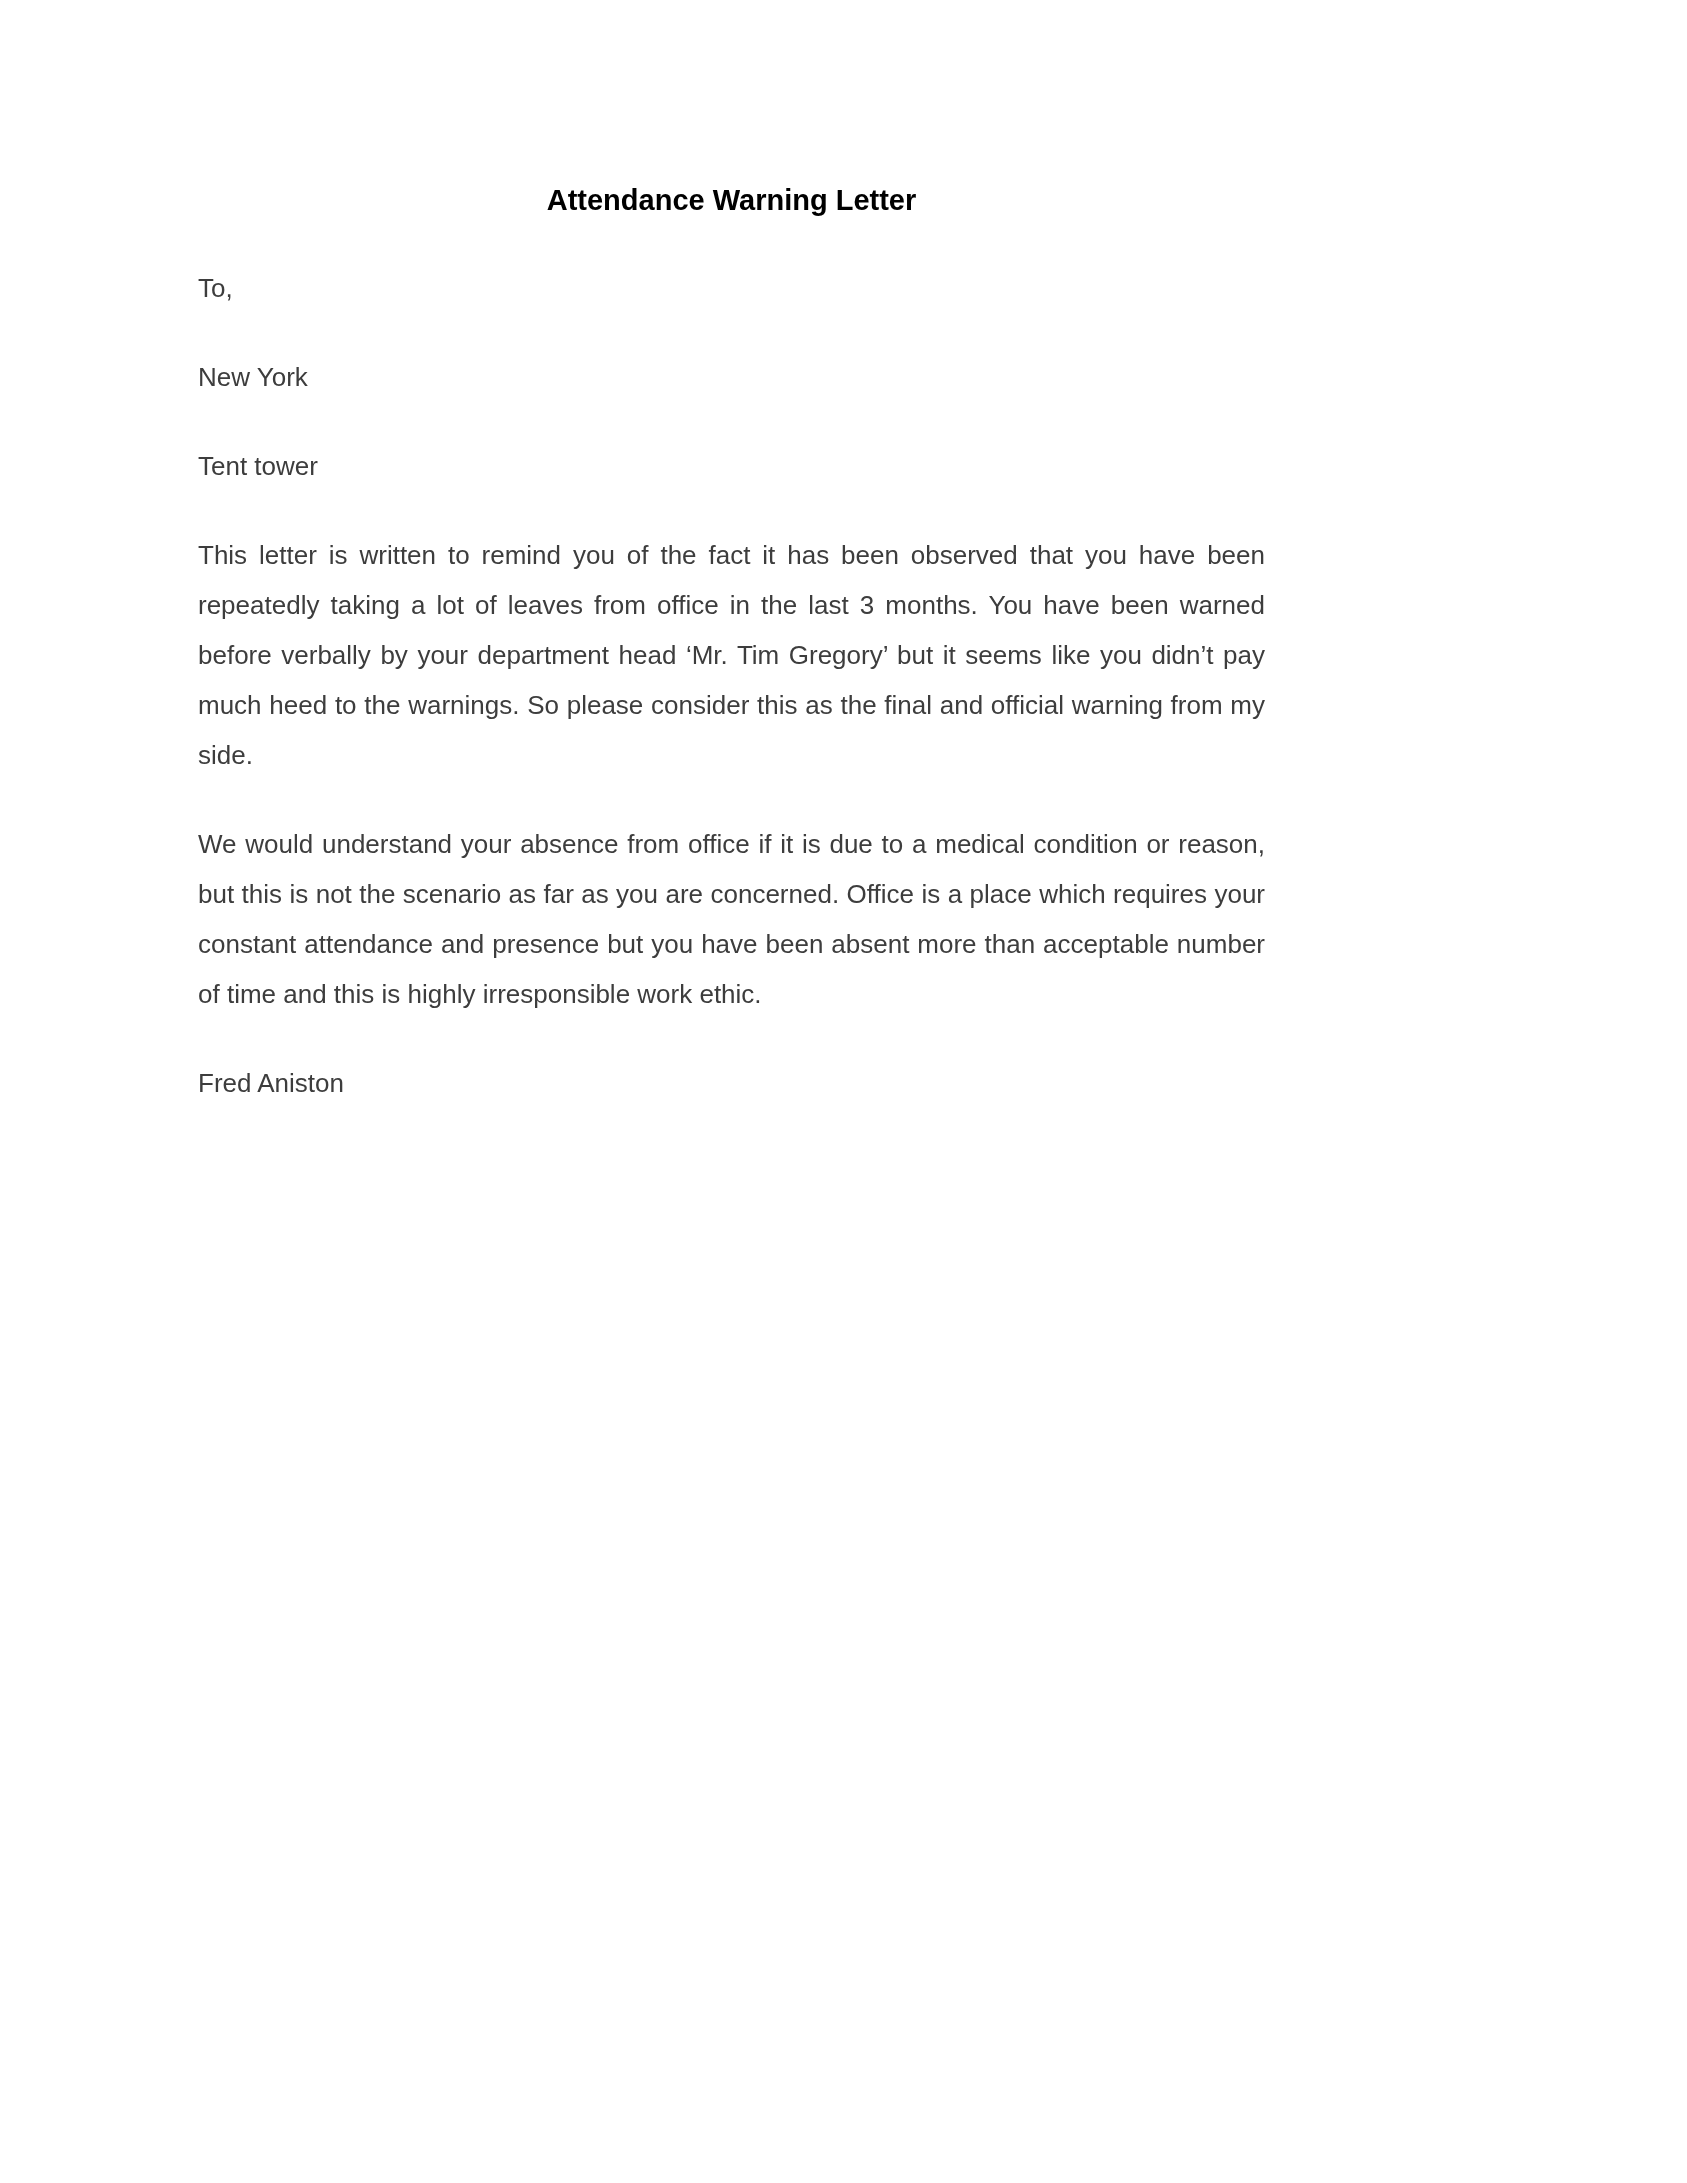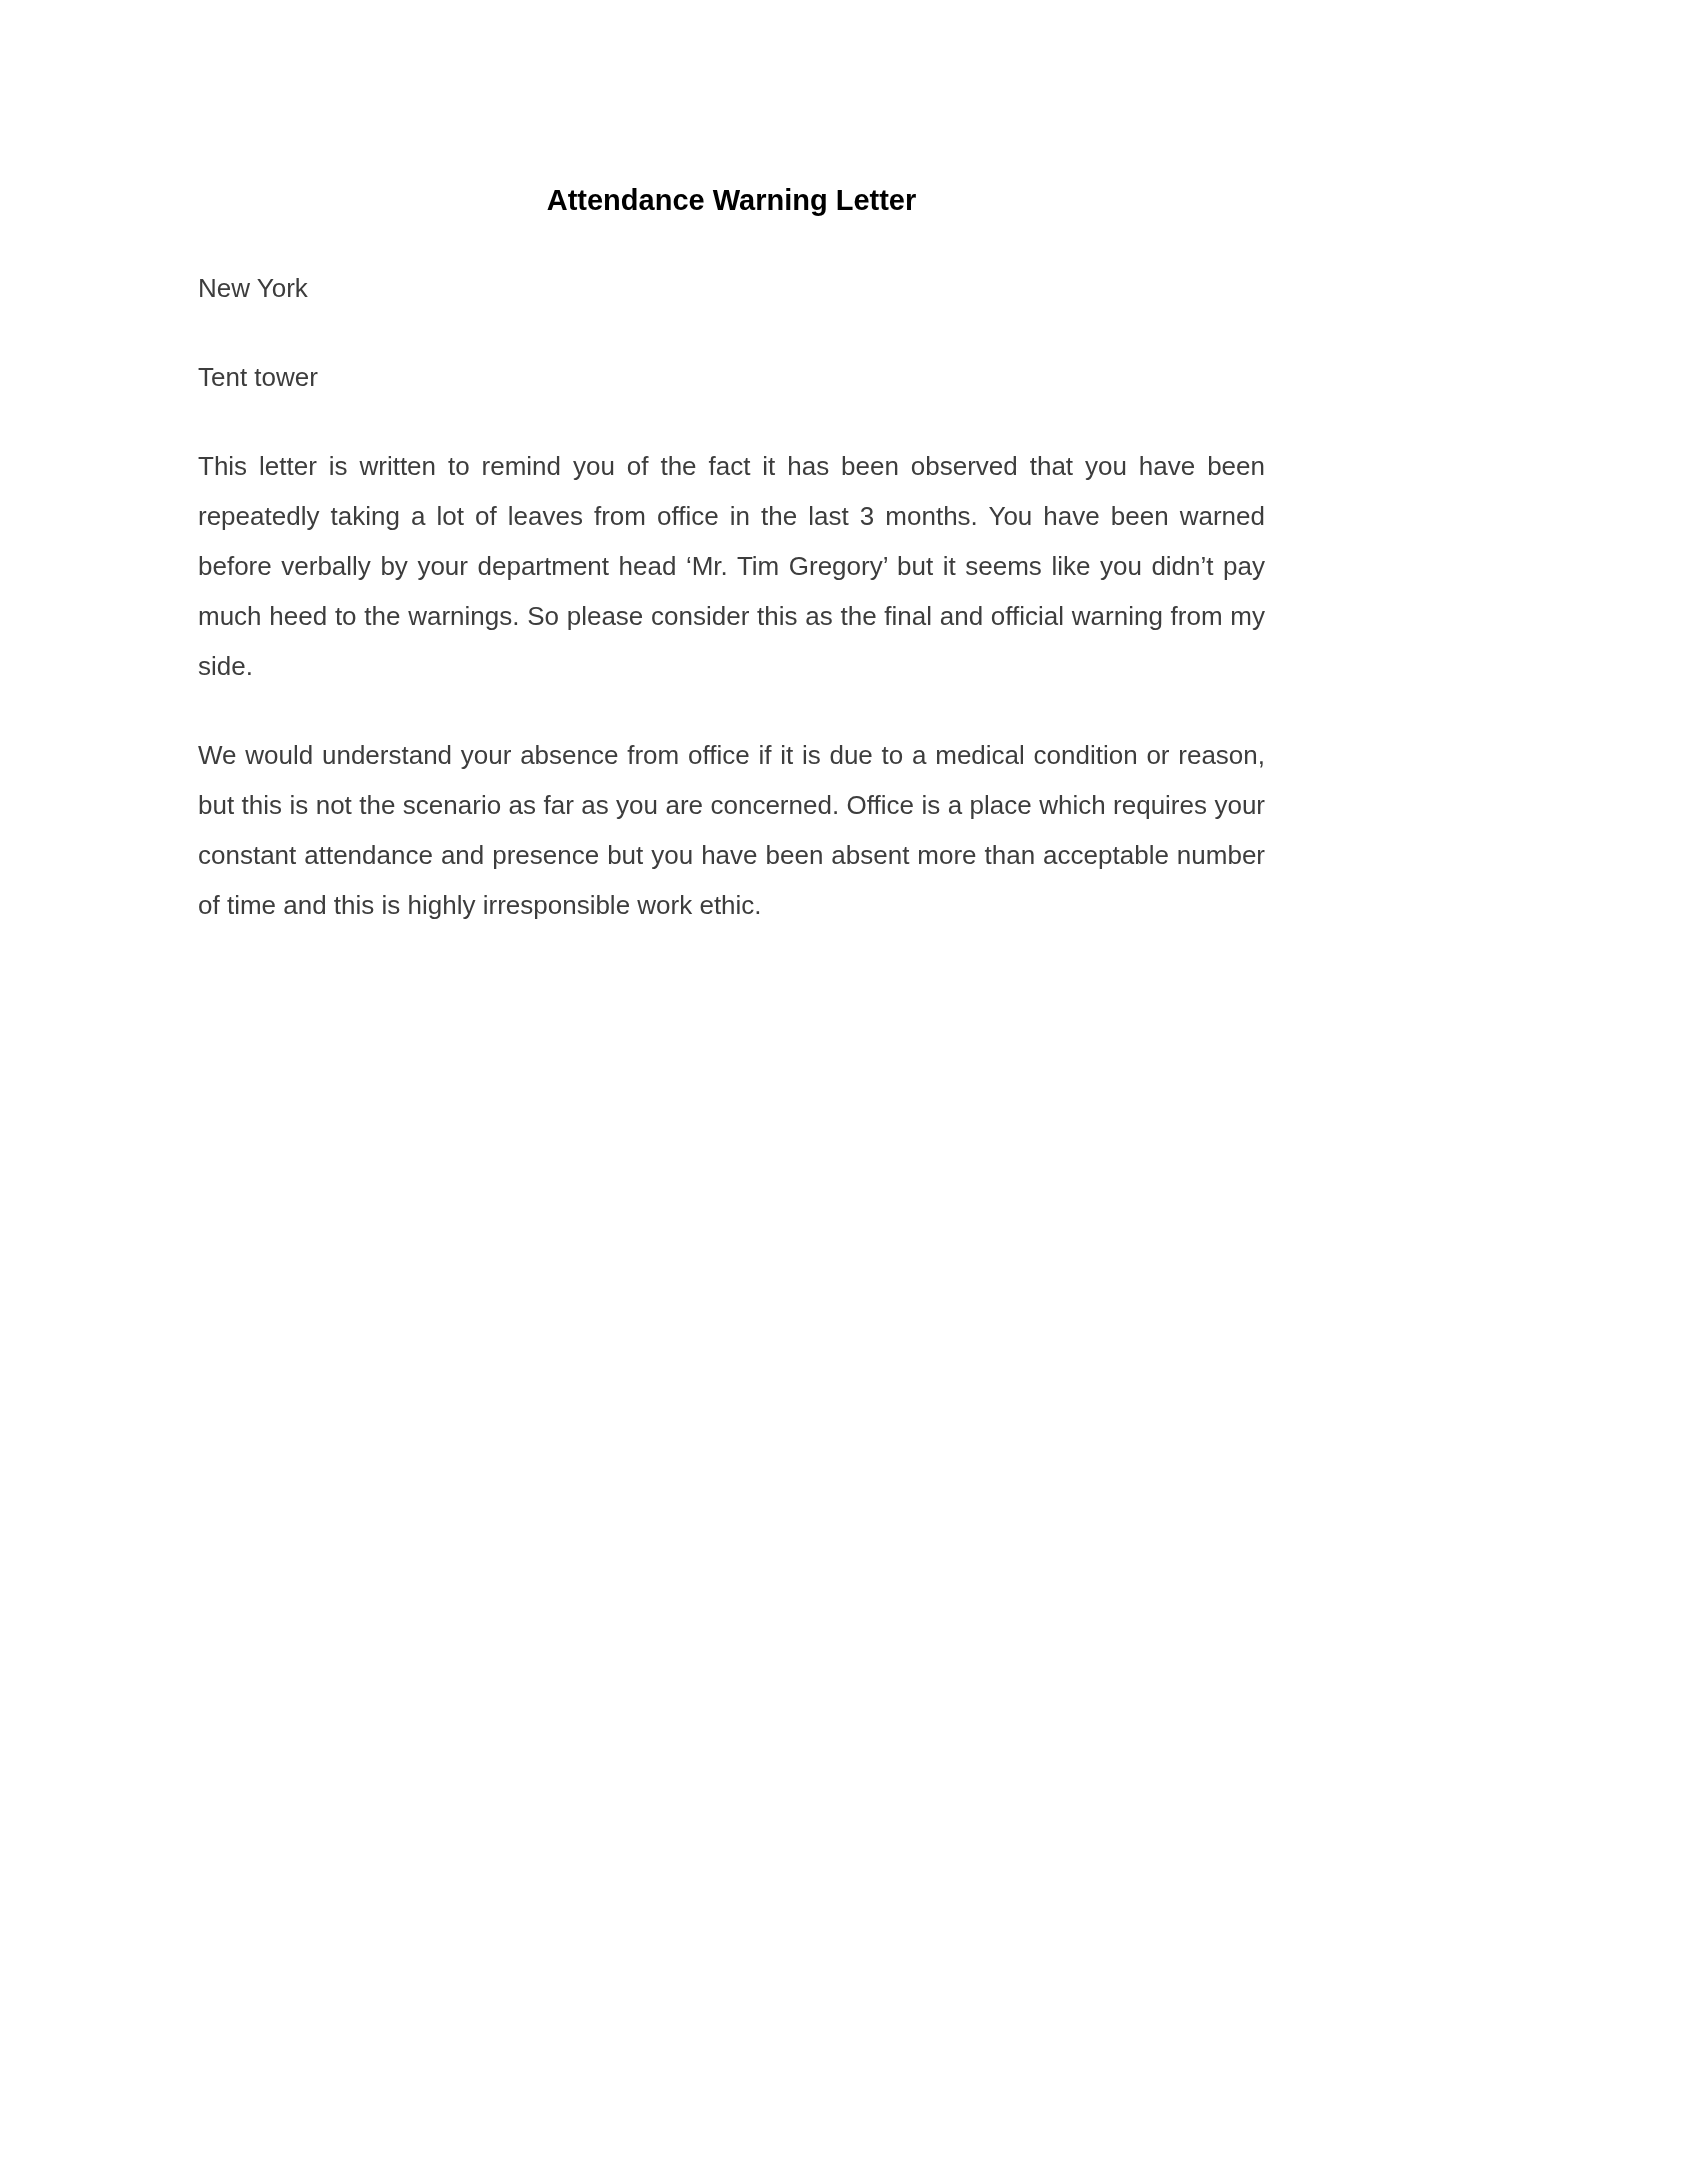--- a/index.html
+++ b/index.html
@@ -44,31 +44,33 @@
   }
 </style>
 </head>
 <body>
 
 <div class="page">
   <div class="content">
 
     <h1 class="title">Attendance Warning Letter</h1>
 
+    <p>To,</p>
 
 
 
     <p>New York</p>
 
     <p>Tent tower</p>
 
 
 
     <p class="body-para">This letter is written to remind you of the fact it has been observed that you have been repeatedly taking a lot of leaves from office in the last 3 months. You have been warned before verbally by your department head ‘Mr. Tim Gregory’ but it seems like you didn’t pay much heed to the warnings. So please consider this as the final and official warning from my side.</p>
 
     <p class="body-para">We would understand your absence from office if it is due to a medical condition or reason, but this is not the scenario as far as you are concerned. Office is a place which requires your constant attendance and presence but you have been absent more than acceptable number of time and this is highly irresponsible work ethic.</p>
 
 
 
+    <p>Fred Aniston</p>
 
   </div>
 </div>
 
 
 </body></html>

